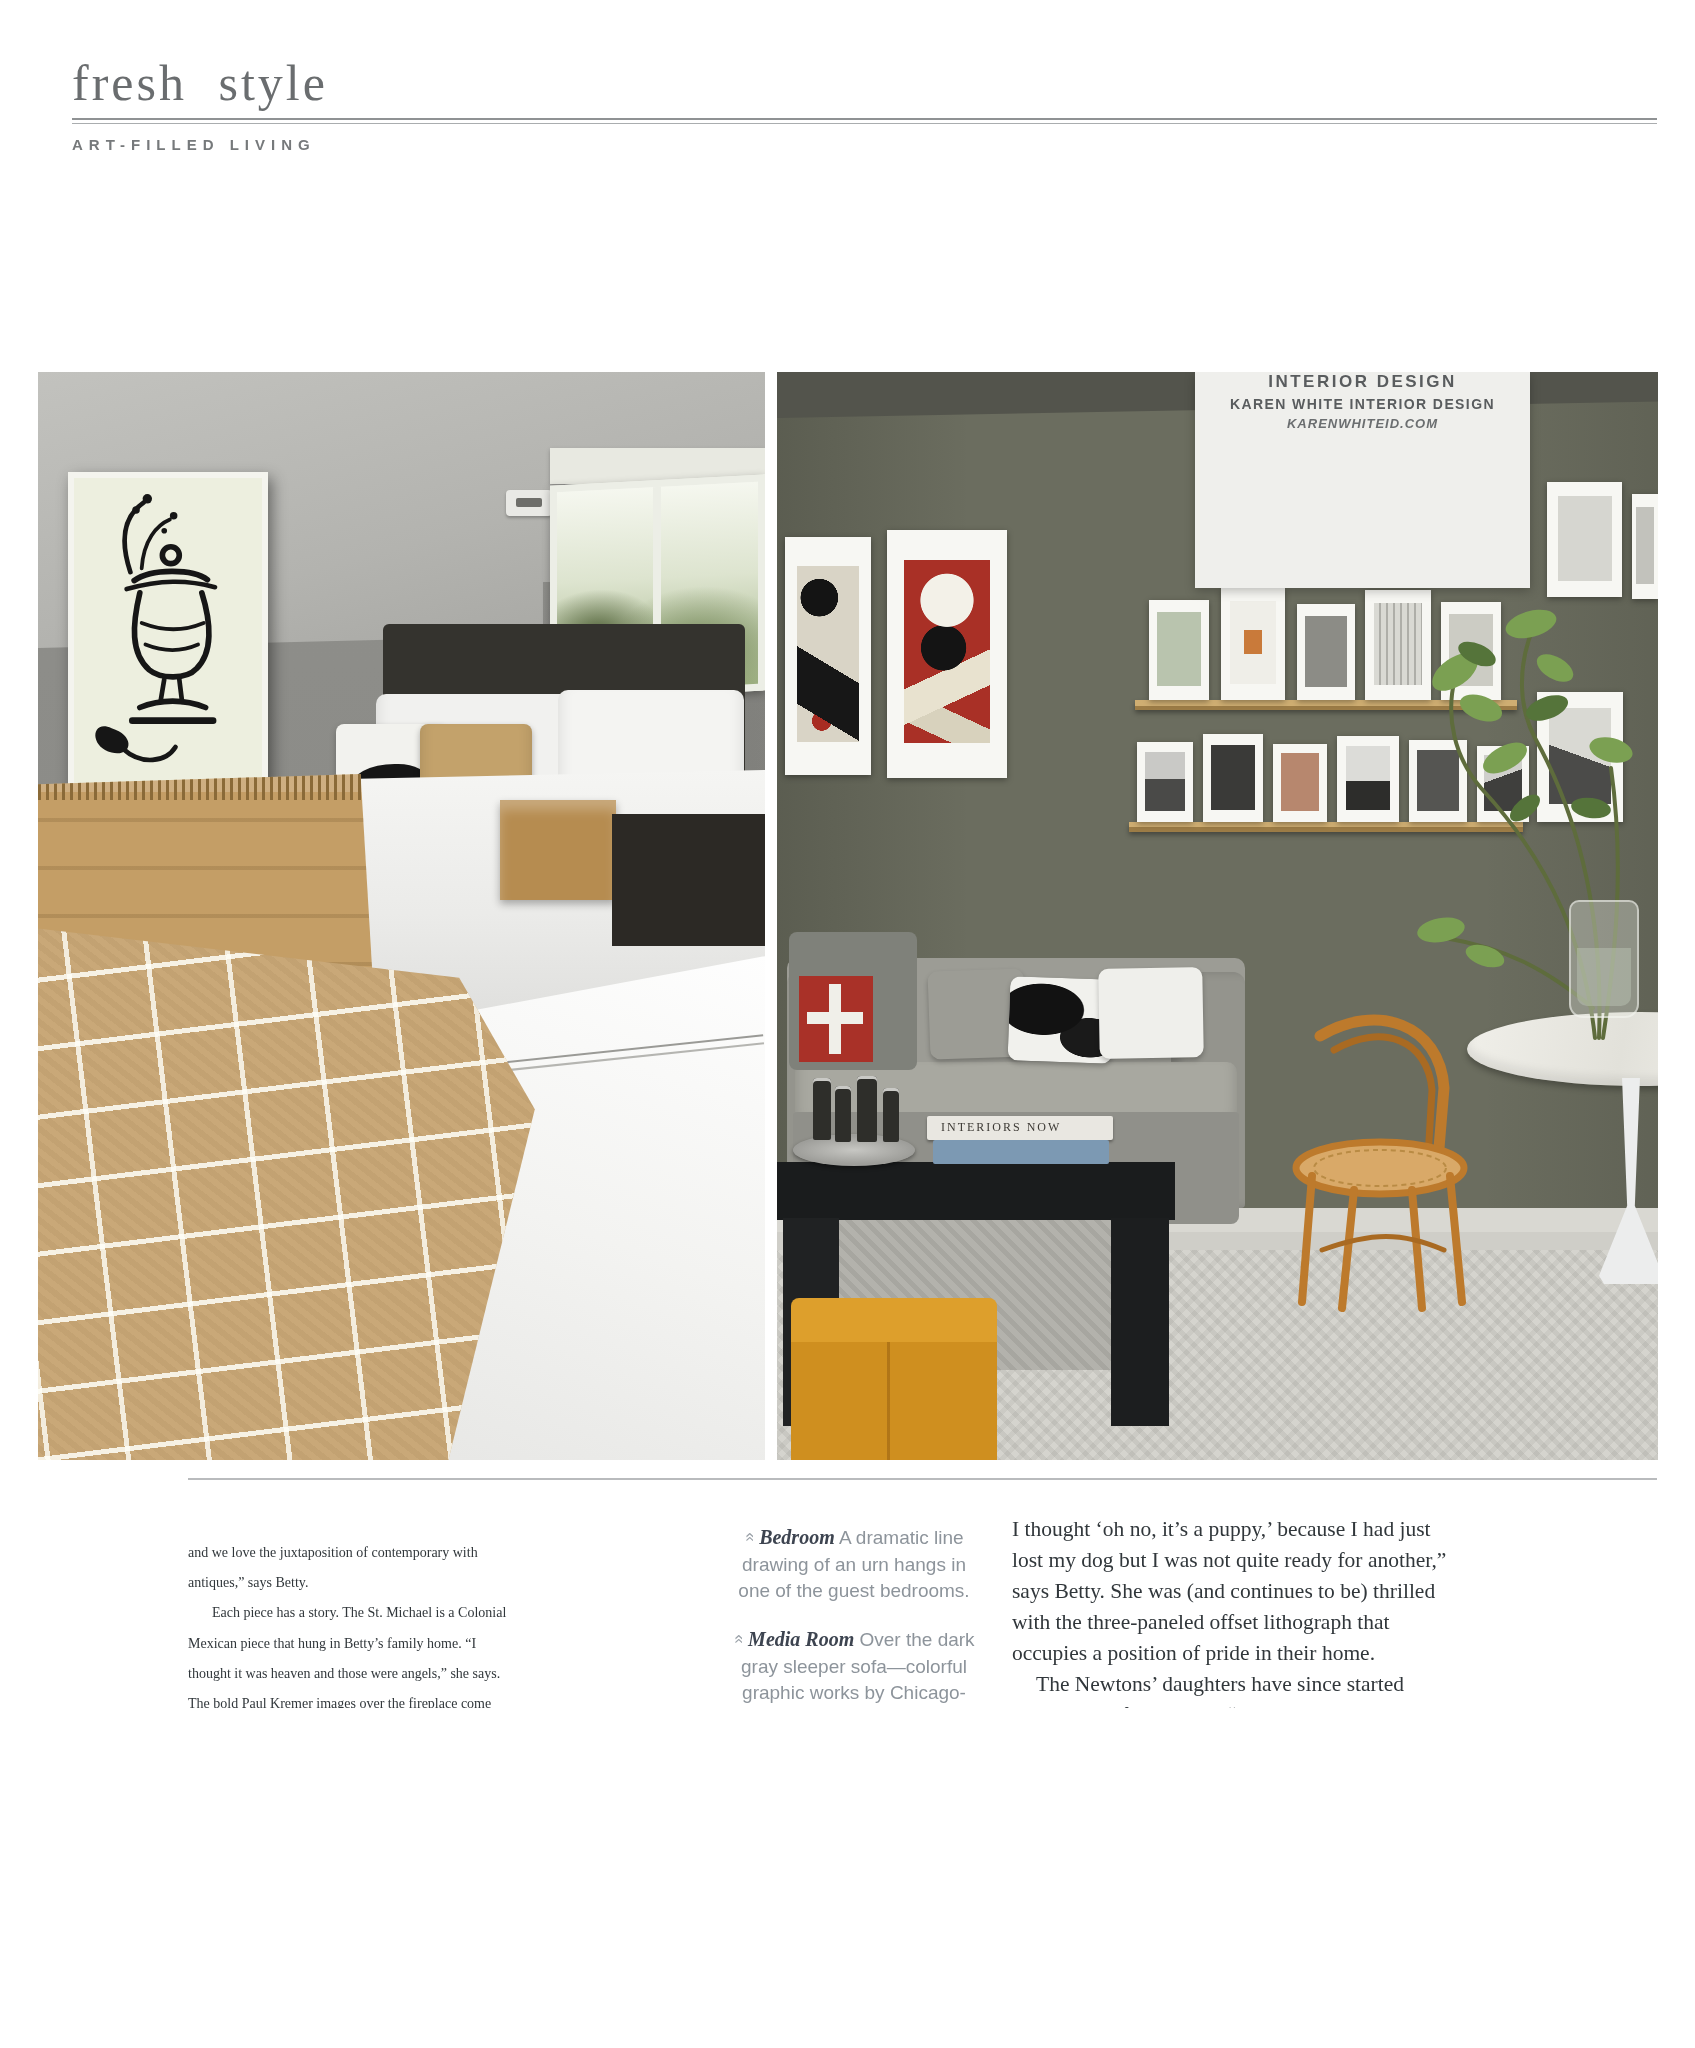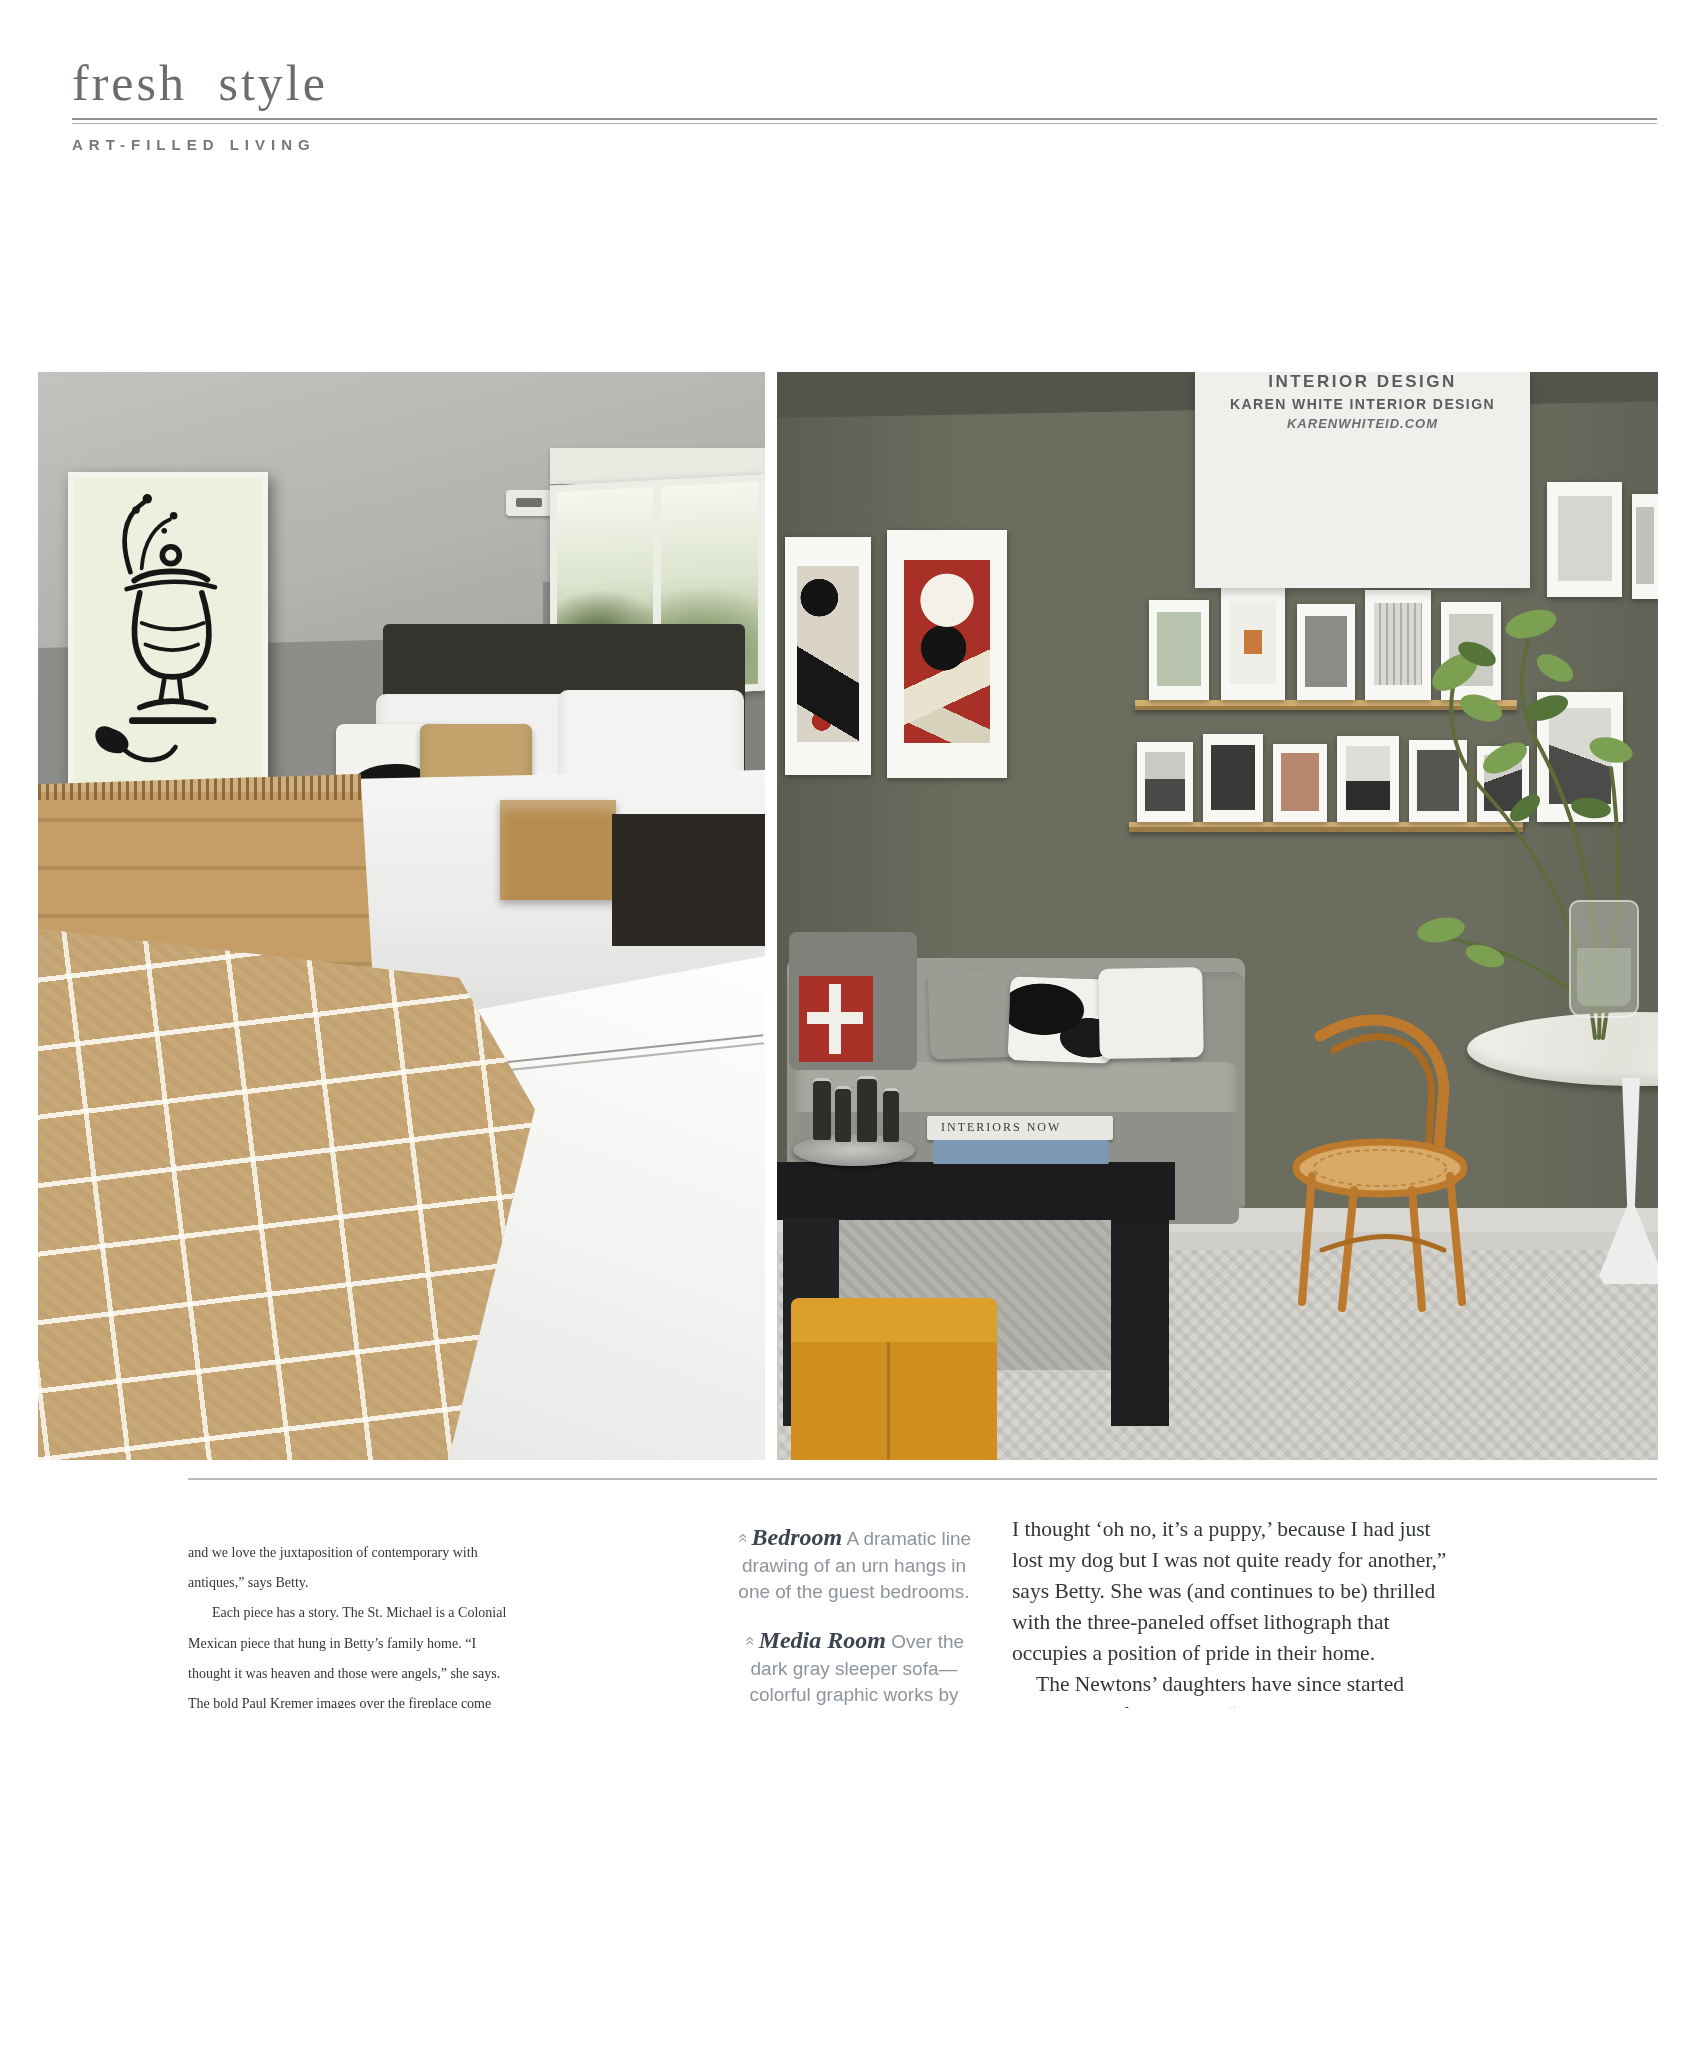--- a/index.html
+++ b/index.html
@@ -172,21 +172,21 @@
   .rule-bottom{position:absolute;left:188px;right:38px;top:1478px;border-top:2px solid #b9bbbd;}
   .col{position:absolute;color:#31373b;}
   .col1{left:188px;top:1514px;width:334px;font-size:14px;line-height:30.2px;margin-top:24px;}
   .col3{left:1012px;top:1514px;width:448px;font-size:21.5px;line-height:31px;}
   .col p{margin:0;}
   .col p.indent{text-indent:24px;}
   .captions{position:absolute;left:726px;top:1524px;width:256px;text-align:center;
      font-family:"Liberation Sans",sans-serif;font-size:19px;line-height:26px;color:#8d949b;font-weight:300;}
   .caption{margin-bottom:22px;}
   .cap-lead{font-family:"Liberation Serif",serif;font-weight:bold;font-style:italic;
-     color:#3d4450;font-size:24px;}
+     color:#3d4450;font-size:20px;}
   .cap-marker-icon{display:inline-block;transform:rotate(-90deg) translateX(2px);color:#9aa1a8;
      font-size:17px;font-family:"Liberation Sans",sans-serif;}
   .end-mark{color:#8a8f94;font-size:19px;}
 
   
   .footer{position:absolute;left:48px;right:38px;top:1976px;
      font-family:"Liberation Sans",sans-serif;font-size:17px;color:#2e3236;}
   .foot-left{position:absolute;left:0;top:0;letter-spacing:1px;}
   .foot-page{font-weight:bold;}
   .foot-sep{color:#6f7375;padding:0 8px;font-weight:normal;}

